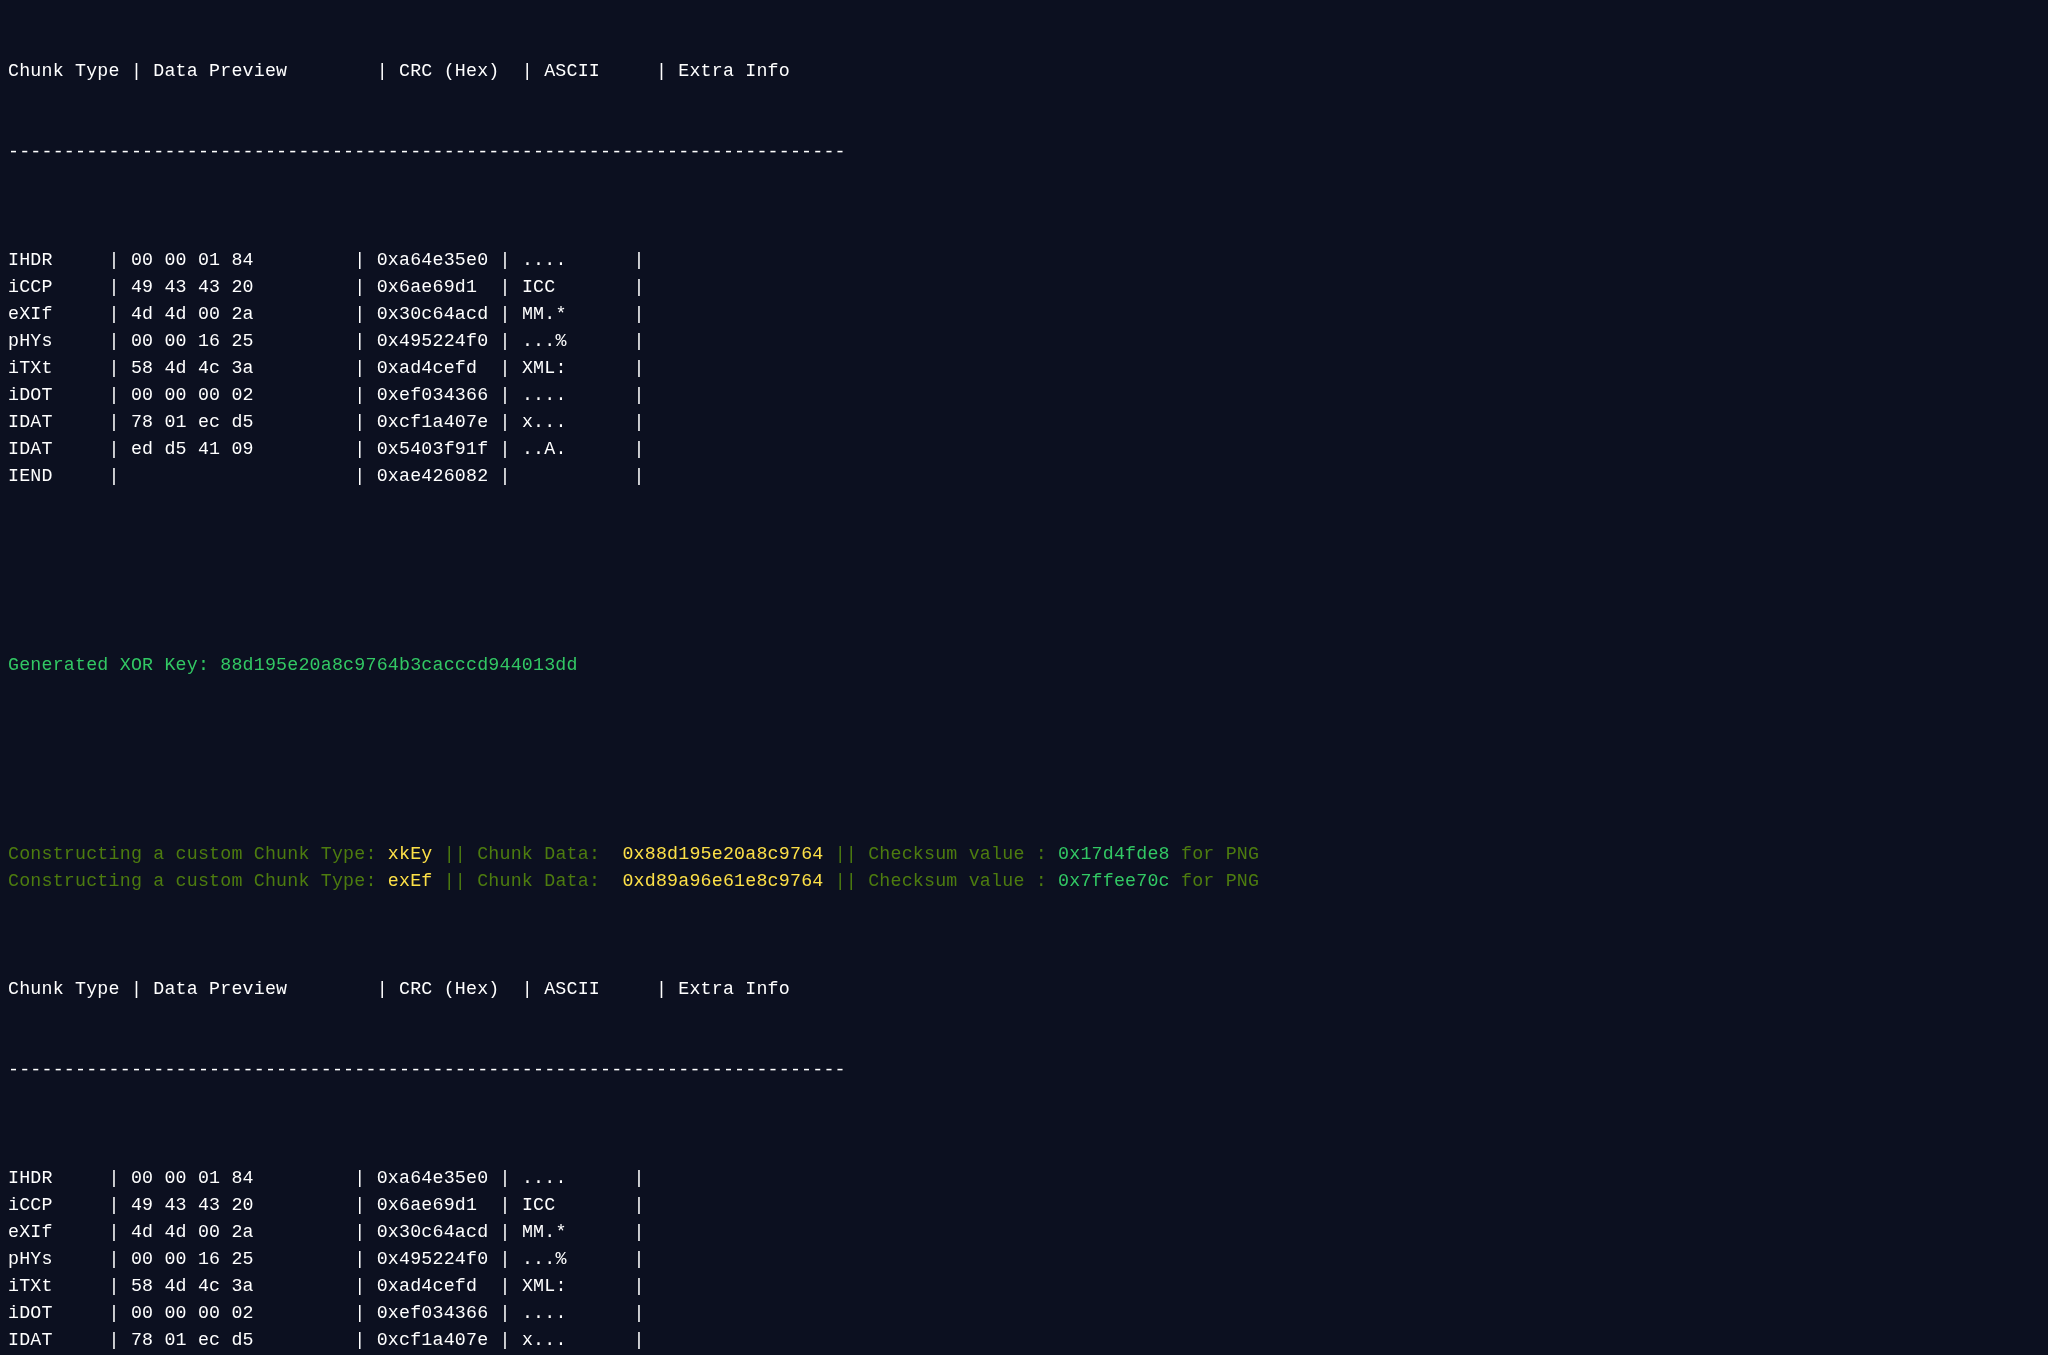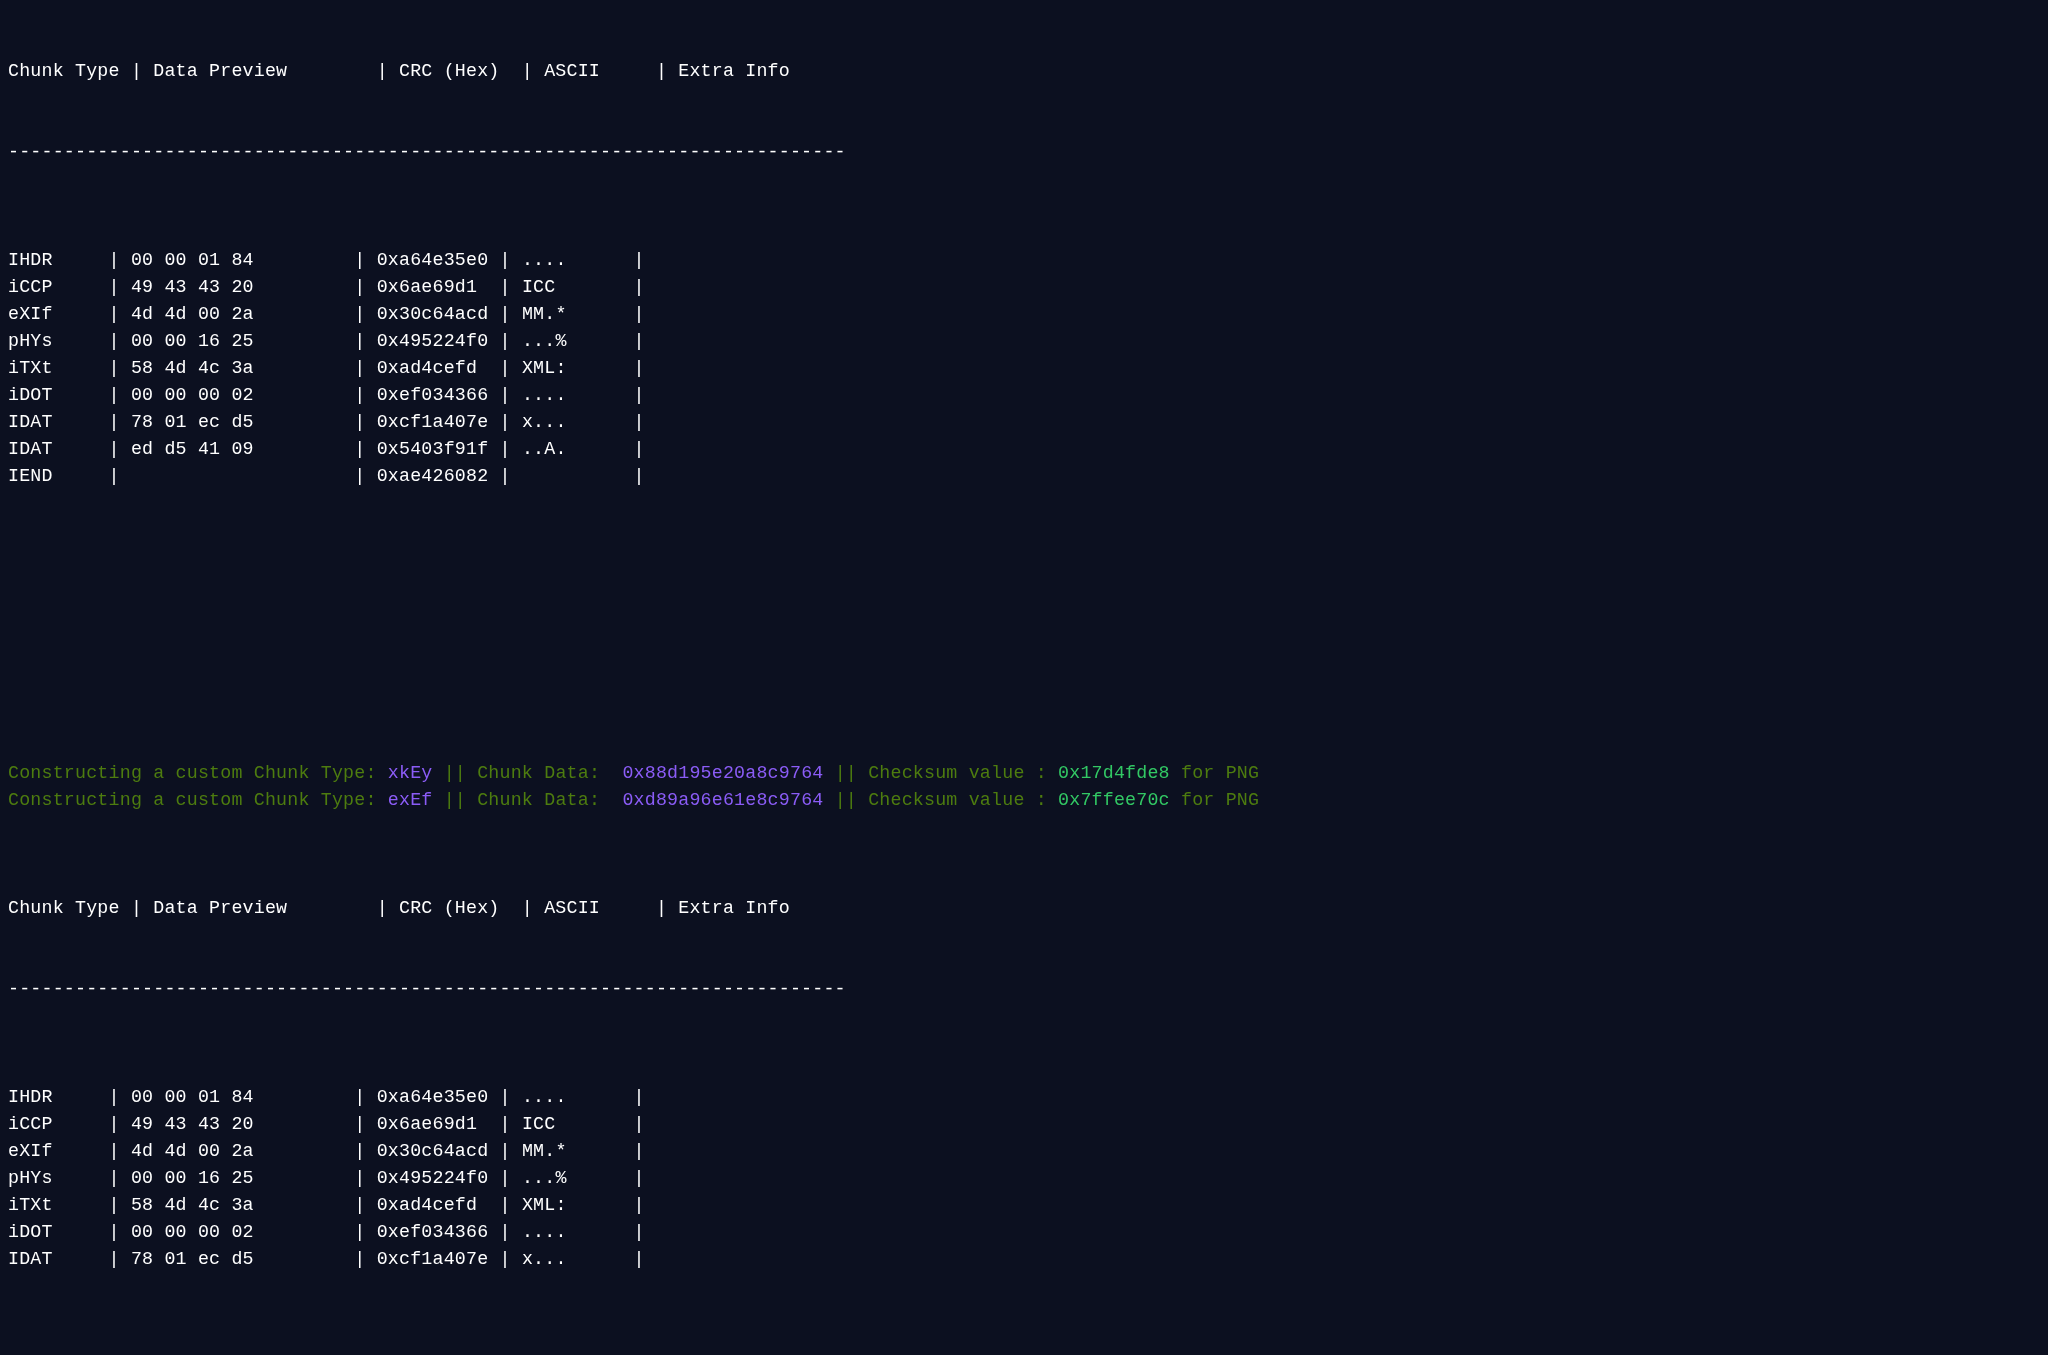--- a/index.html
+++ b/index.html
@@ -11,32 +11,33 @@
     font-size: 18.3px;
     line-height: 27px;
     letter-spacing: 0.2px;
   }
   .terminal {
     padding: 4px 8px 8px 8px;
     white-space: pre;
   }
   .green  { color: #32c864; }
   .yellow { color: #4d7c0f; }
-  .red    { color: #8b5cf6; }
+  .red    { color: #fde047; }
 </style>
 </head>
 <body>
 
 <div class="terminal">
   <div>Chunk Type | Data Preview        | CRC (Hex)  | ASCII     | Extra Info</div>
   <div>---------------------------------------------------------------------------</div>
 
   <div id="table1-container"><div><span>IHDR    </span><span> | </span><span>00 00 01 84        </span><span> | </span><span>0xa64e35e0</span><span> | </span><span>....     </span><span> | </span><span></span></div><div><span>iCCP    </span><span> | </span><span>49 43 43 20        </span><span> | </span><span>0x6ae69d1 </span><span> | </span><span>ICC      </span><span> | </span><span></span></div><div><span>eXIf    </span><span> | </span><span>4d 4d 00 2a        </span><span> | </span><span>0x30c64acd</span><span> | </span><span>MM.*     </span><span> | </span><span></span></div><div><span>pHYs    </span><span> | </span><span>00 00 16 25        </span><span> | </span><span>0x495224f0</span><span> | </span><span>...%     </span><span> | </span><span></span></div><div><span>iTXt    </span><span> | </span><span>58 4d 4c 3a        </span><span> | </span><span>0xad4cefd </span><span> | </span><span>XML:     </span><span> | </span><span></span></div><div><span>iDOT    </span><span> | </span><span>00 00 00 02        </span><span> | </span><span>0xef034366</span><span> | </span><span>....     </span><span> | </span><span></span></div><div><span>IDAT    </span><span> | </span><span>78 01 ec d5        </span><span> | </span><span>0xcf1a407e</span><span> | </span><span>x...     </span><span> | </span><span></span></div><div><span>IDAT    </span><span> | </span><span>ed d5 41 09        </span><span> | </span><span>0x5403f91f</span><span> | </span><span>..A.     </span><span> | </span><span></span></div><div><span>IEND    </span><span> | </span><span>                   </span><span> | </span><span>0xae426082</span><span> | </span><span>         </span><span> | </span><span></span></div></div>
 
   <div>&nbsp;</div>
+  <div class="green">Generated XOR Key: 88d195e20a8c9764b3cacccd944013dd</div>
   <div>&nbsp;</div>
 
   <div id="constructing-container"><div><span class="yellow">Constructing a custom Chunk Type: </span><span class="red">xkEy</span><span class="yellow"> || Chunk Data:  </span><span class="red">0x88d195e20a8c9764</span><span class="yellow"> || Checksum value : </span><span class="green">0x17d4fde8</span><span class="yellow"> for PNG</span></div><div><span class="yellow">Constructing a custom Chunk Type: </span><span class="red">exEf</span><span class="yellow"> || Chunk Data:  </span><span class="red">0xd89a96e61e8c9764</span><span class="yellow"> || Checksum value : </span><span class="green">0x7ffee70c</span><span class="yellow"> for PNG</span></div></div>
 
   <div>Chunk Type | Data Preview        | CRC (Hex)  | ASCII     | Extra Info</div>
   <div>---------------------------------------------------------------------------</div>
 
   <div id="table2-container"><div><span>IHDR    </span><span> | </span><span>00 00 01 84        </span><span> | </span><span>0xa64e35e0</span><span> | </span><span>....     </span><span> | </span><span></span></div><div><span>iCCP    </span><span> | </span><span>49 43 43 20        </span><span> | </span><span>0x6ae69d1 </span><span> | </span><span>ICC      </span><span> | </span><span></span></div><div><span>eXIf    </span><span> | </span><span>4d 4d 00 2a        </span><span> | </span><span>0x30c64acd</span><span> | </span><span>MM.*     </span><span> | </span><span></span></div><div><span>pHYs    </span><span> | </span><span>00 00 16 25        </span><span> | </span><span>0x495224f0</span><span> | </span><span>...%     </span><span> | </span><span></span></div><div><span>iTXt    </span><span> | </span><span>58 4d 4c 3a        </span><span> | </span><span>0xad4cefd </span><span> | </span><span>XML:     </span><span> | </span><span></span></div><div><span>iDOT    </span><span> | </span><span>00 00 00 02        </span><span> | </span><span>0xef034366</span><span> | </span><span>....     </span><span> | </span><span></span></div><div><span>IDAT    </span><span> | </span><span>78 01 ec d5        </span><span> | </span><span>0xcf1a407e</span><span> | </span><span>x...     </span><span> | </span><span></span></div><div><span></span></div></div>
 
   

